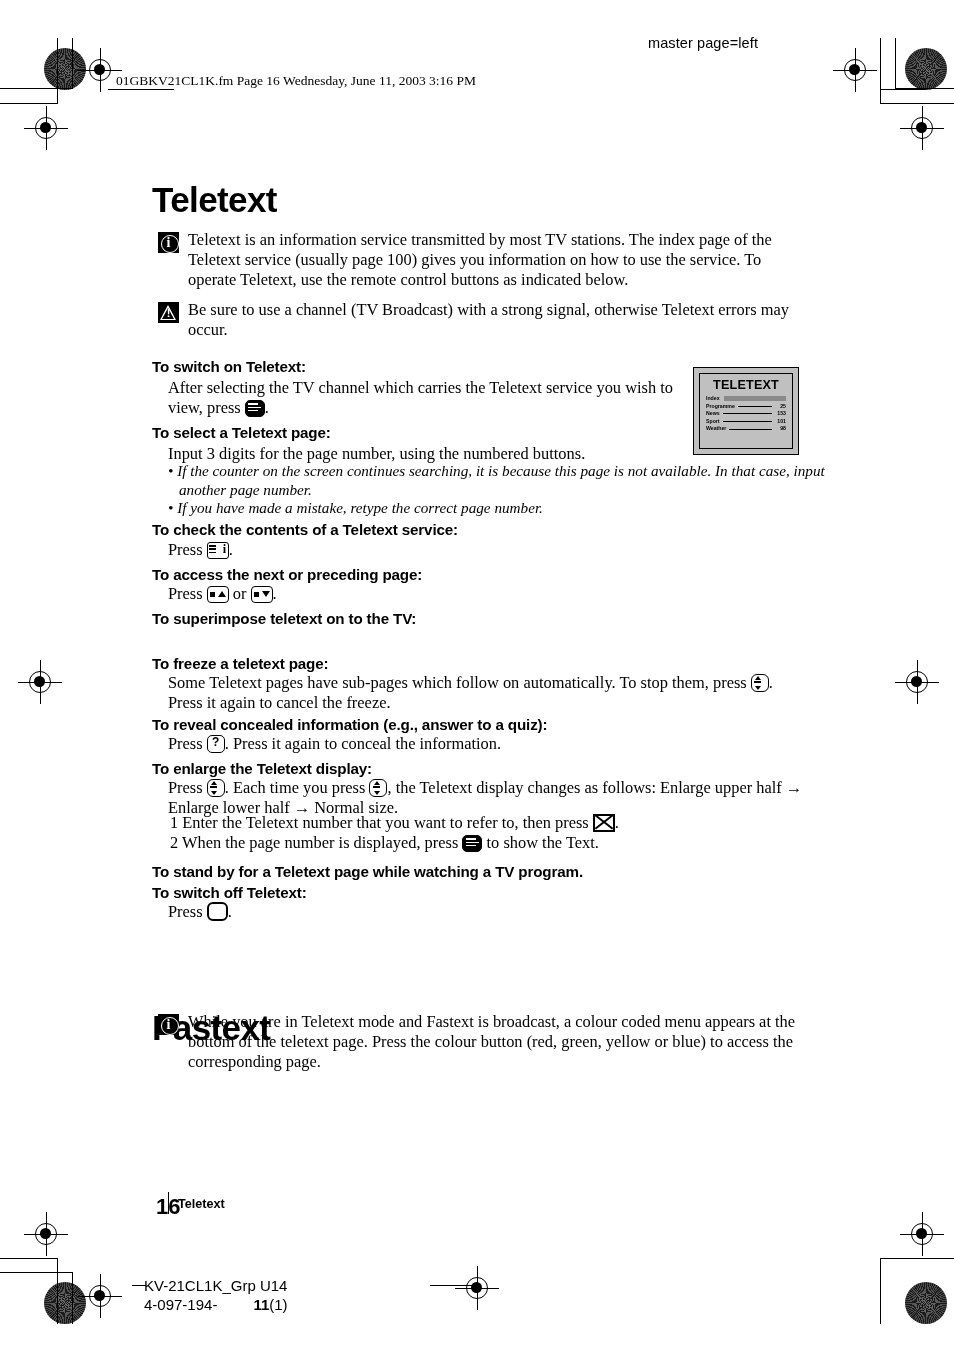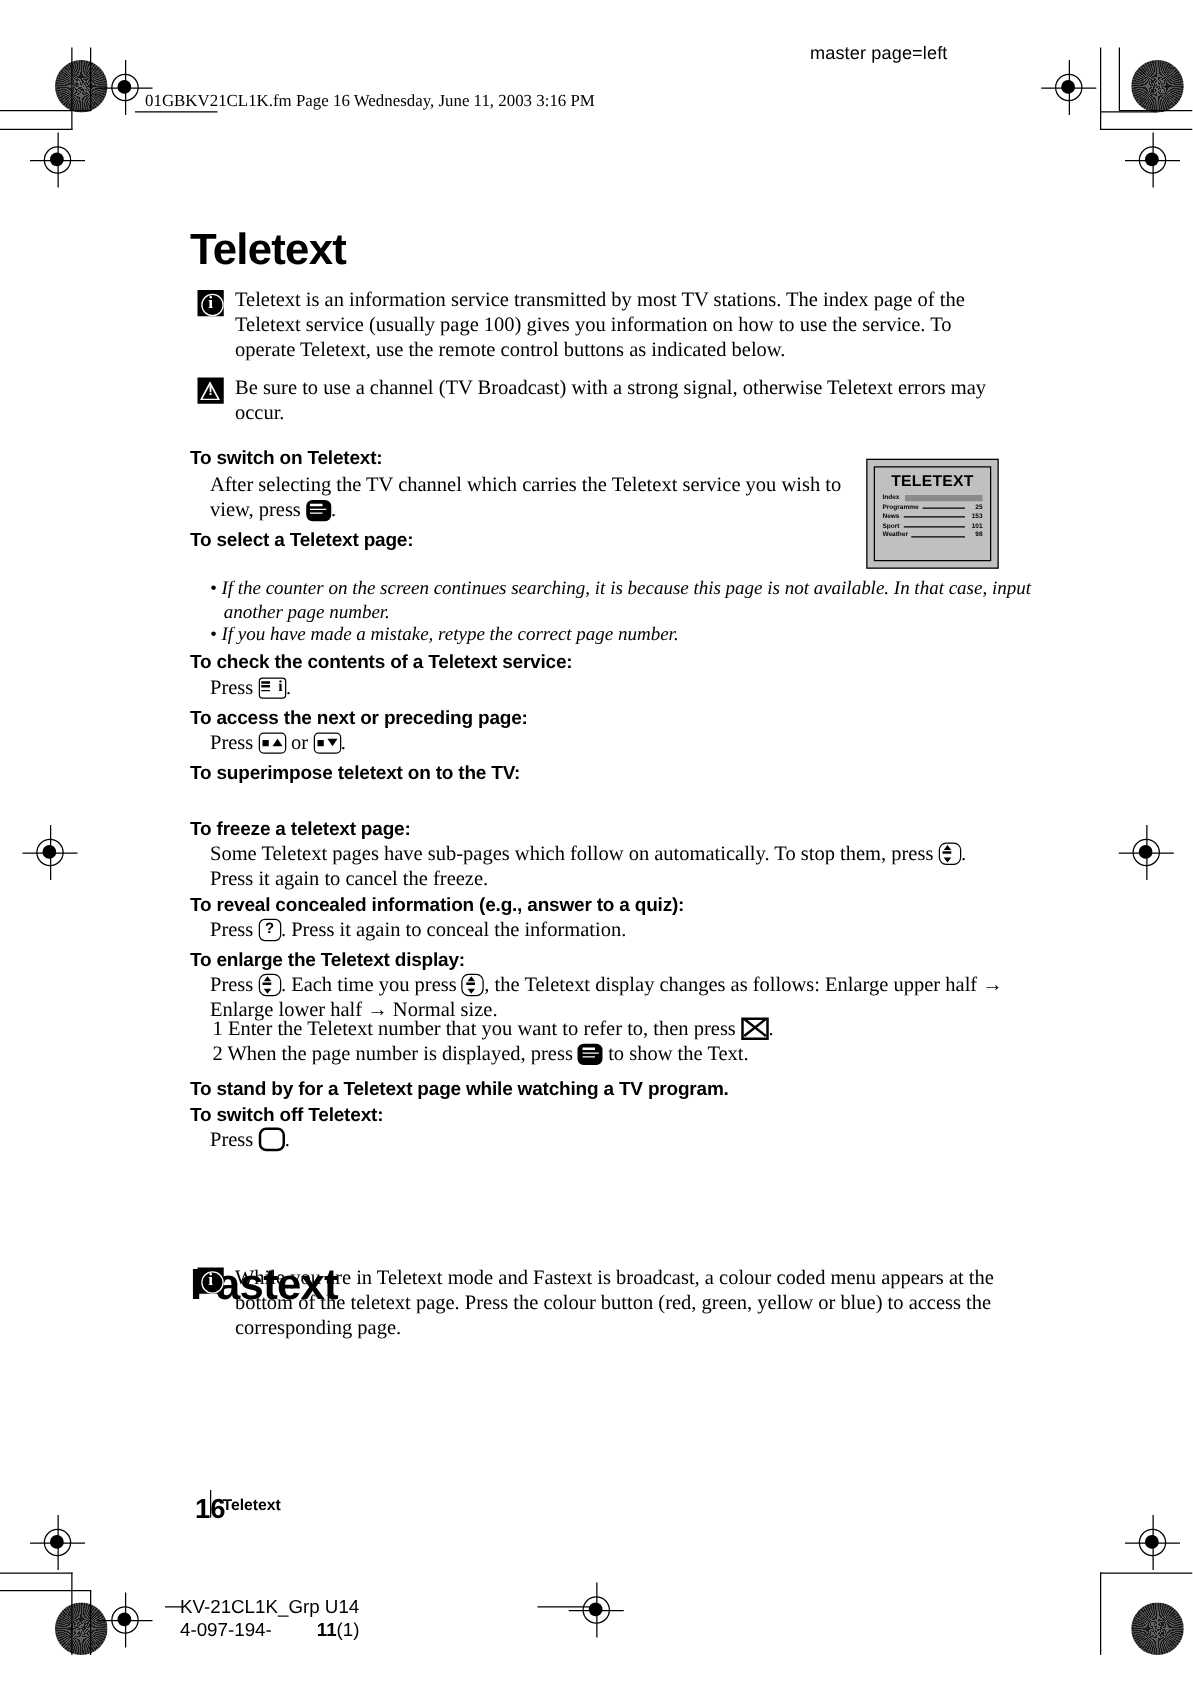--- a/index.html
+++ b/index.html
@@ -453,20 +453,21 @@
     </div>
   </div>
 
   <div class="sec-head" style="left:152px; top:358px;">To switch on Teletext:</div>
   <div class="sec-body" style="left:168px; top:378px; width:518px;">
     <span>After selecting the TV channel which carries the Teletext service you wish to view, press</span>
     <span class="btn btn-text"><i></i><i></i><i></i></span><span>.</span>
   </div>
 
   <div class="sec-head" style="left:152px; top:424px;">To select a Teletext page:</div>
+  <div class="sec-body" style="left:168px; top:444px; width:560px;">Input 3 digits for the page number, using the numbered buttons.</div>
   <div class="sec-body ital" style="left:168px; top:462px; width:660px;">
     <span class="bullet-line">• <span>If the counter on the screen continues searching, it is because this page is not available. In that case, input another page number.</span></span>
     <span class="bullet-line">• <span>If you have made a mistake, retype the correct page number.</span></span>
   </div>
 
   <div class="sec-head" style="left:152px; top:521px;">To check the contents of a Teletext service:</div>
   <div class="sec-body" style="left:168px; top:540px; width:560px;">
     <span>Press</span>
     <span class="btn btn-index"><span class="bars">
           <b></b>

